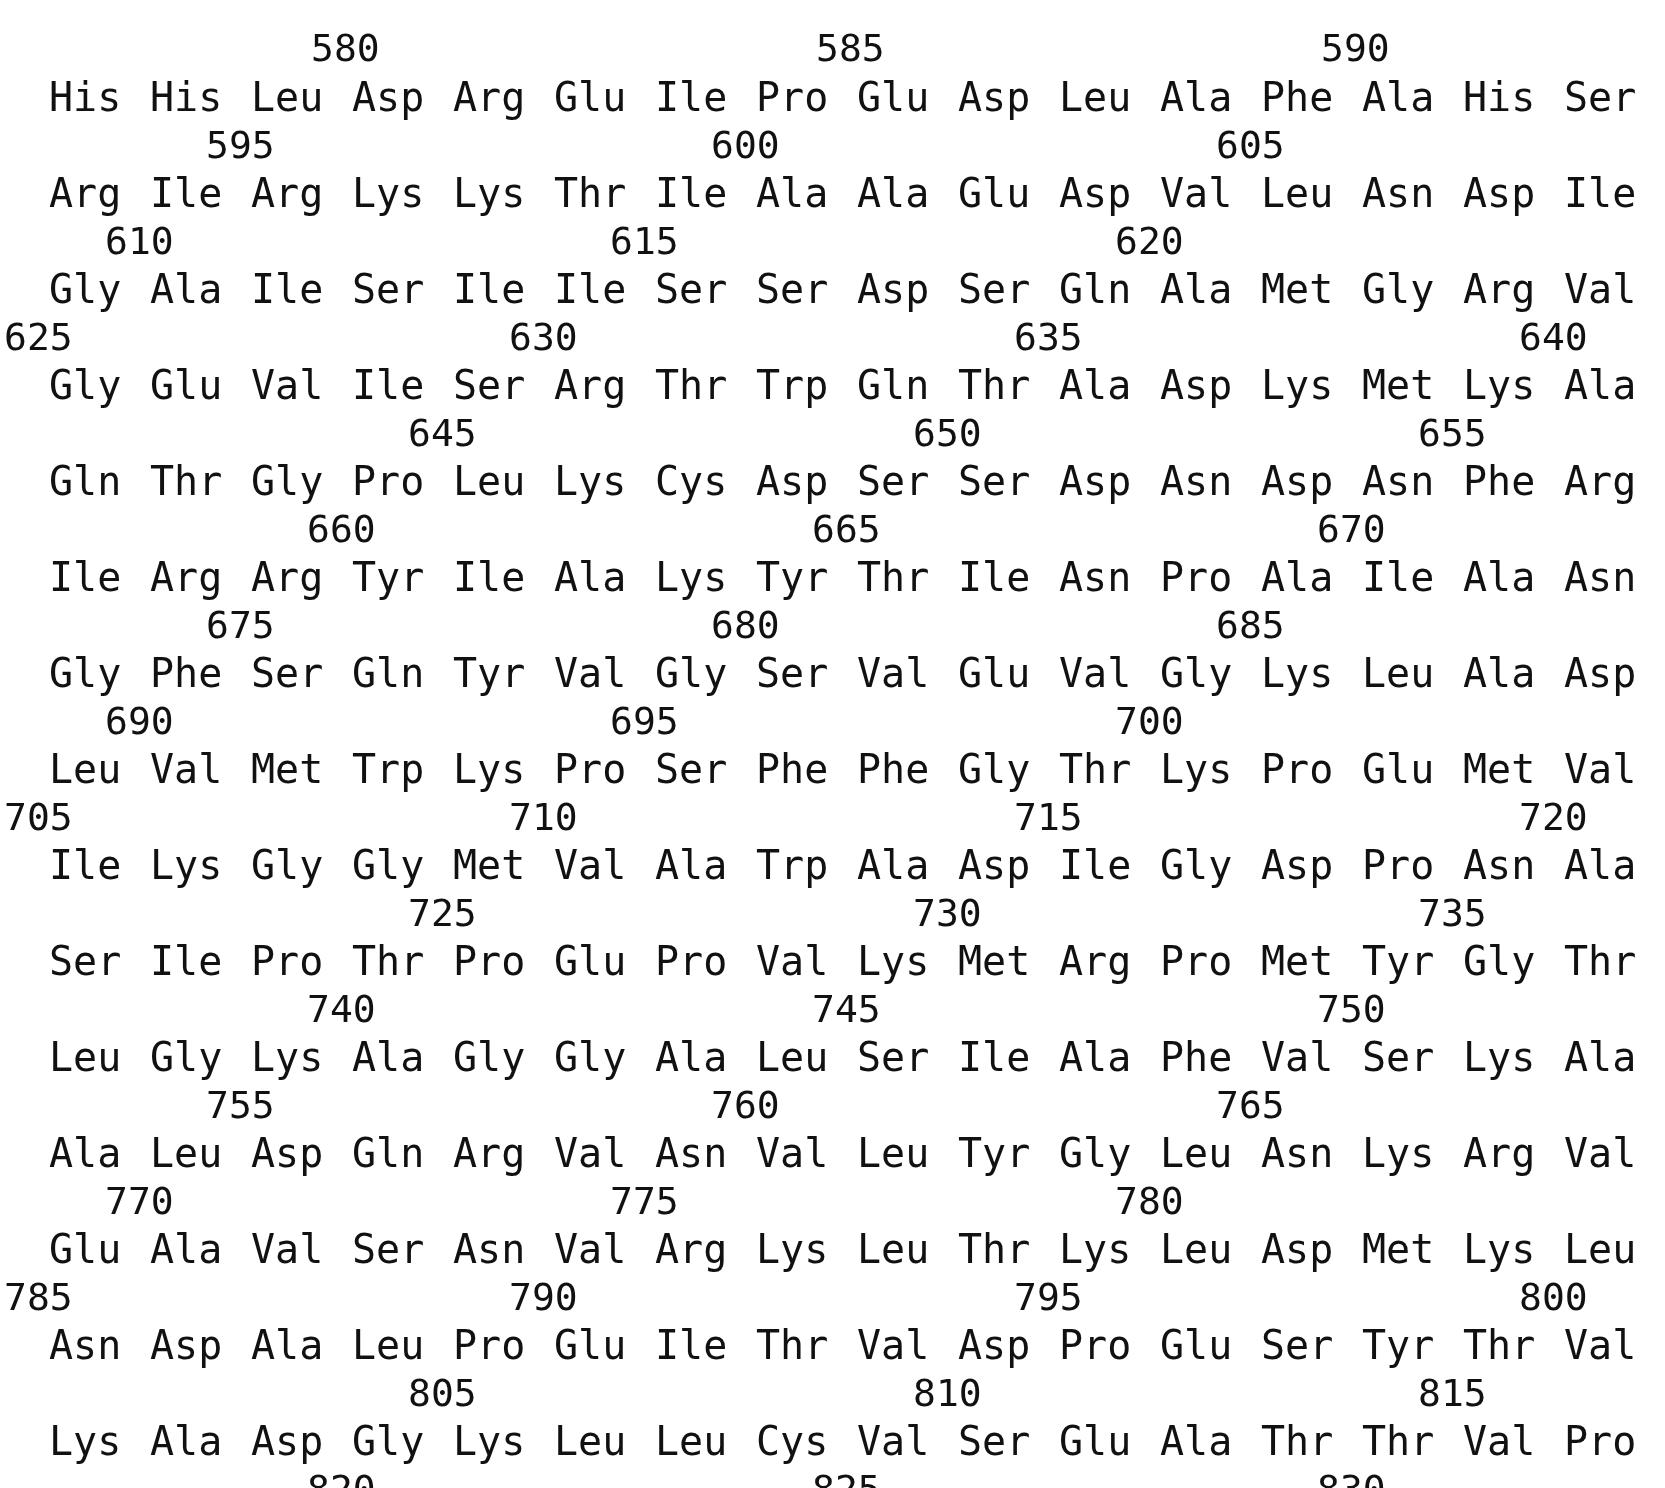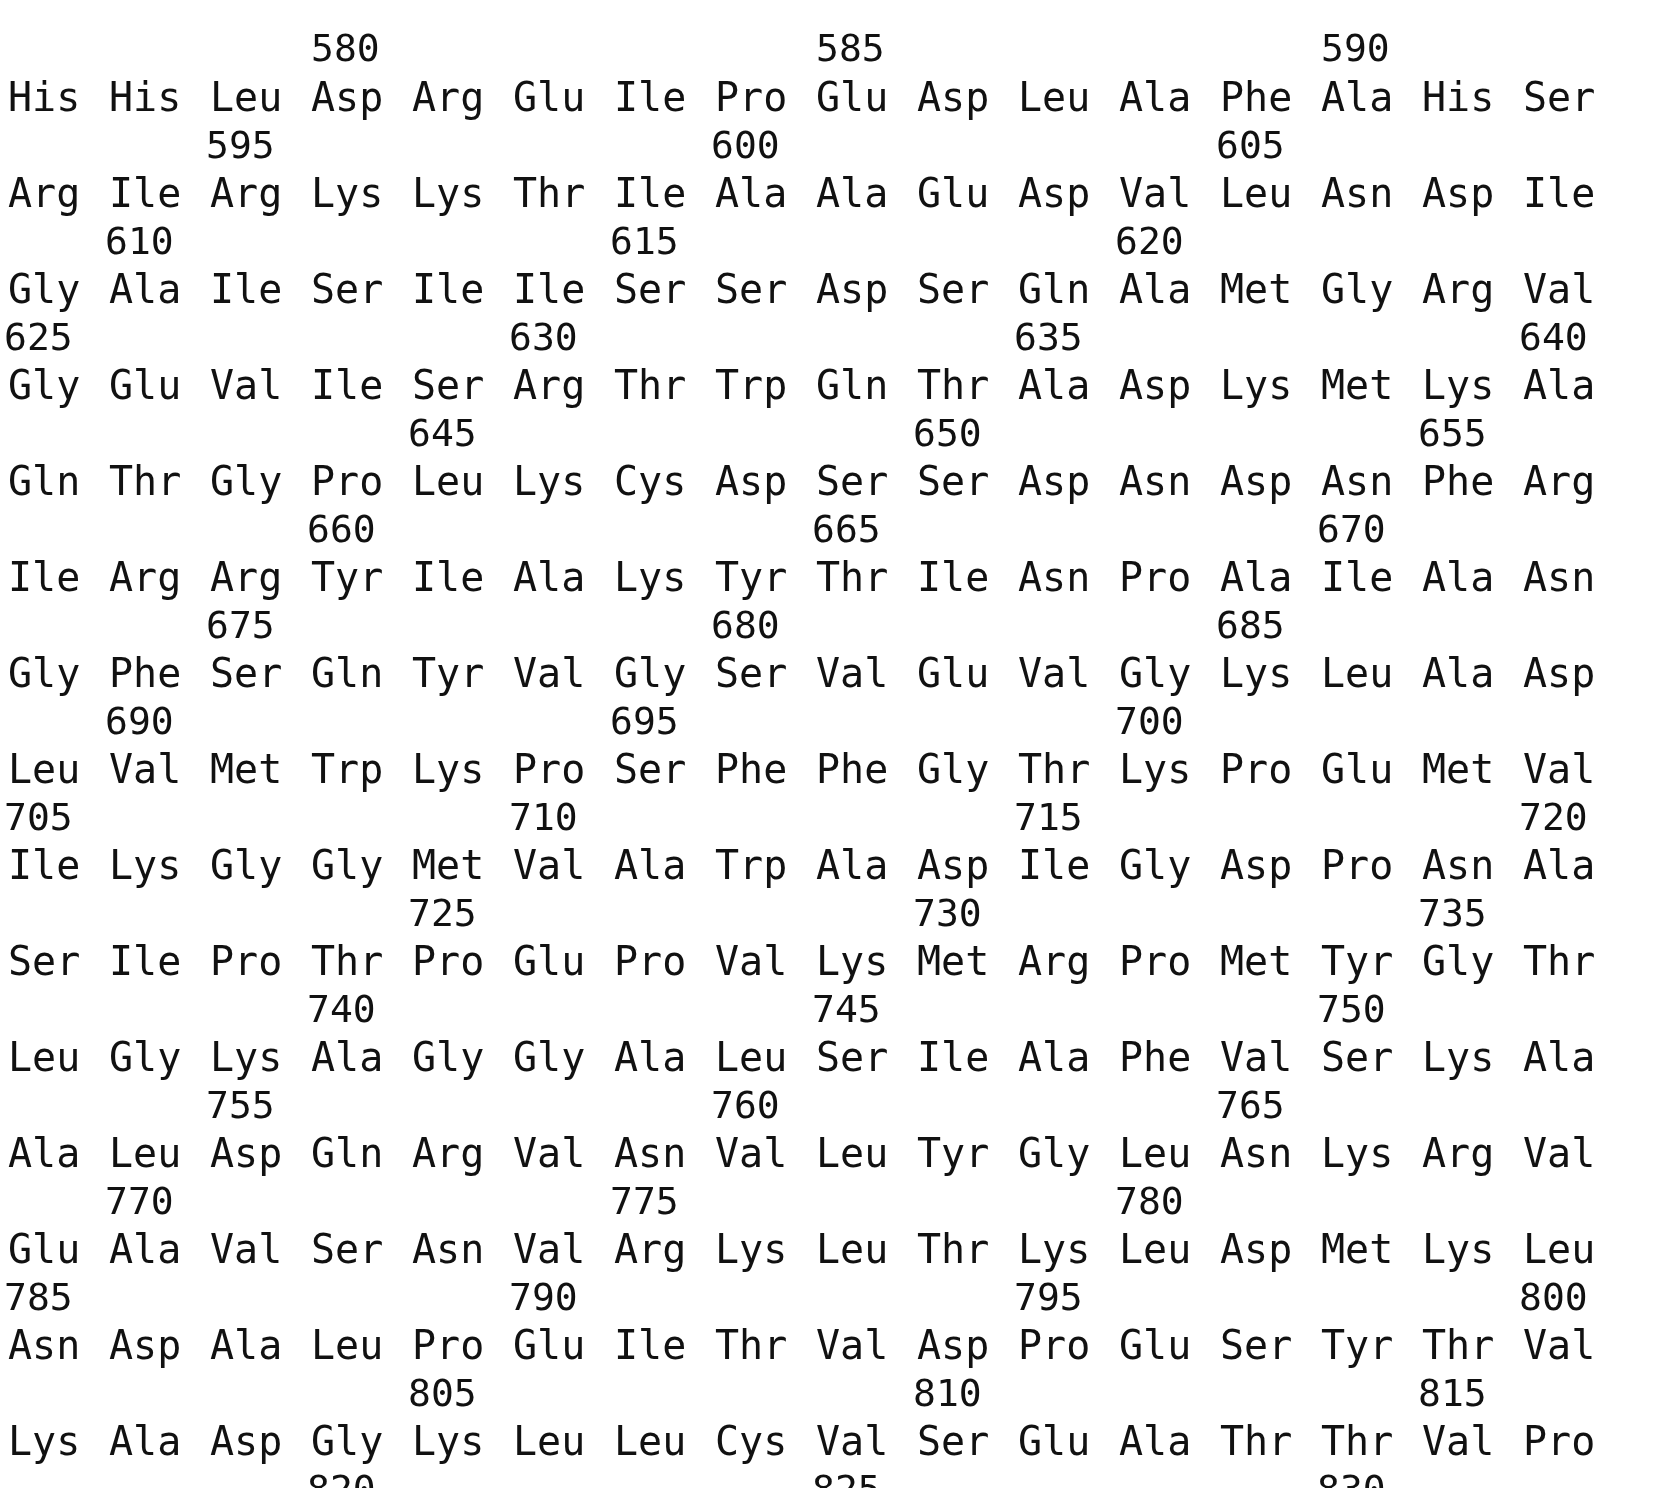--- a/index.html
+++ b/index.html
@@ -29,20 +29,21 @@
   .residue-row {
     display: flex;
     flex-direction: row;
     align-items: baseline;
     font-size: 40px;
     letter-spacing: 0px;
     line-height: 52px;
     height: 52px;
     white-space: pre;
     padding-left: 8px;
+    justify-content: flex-end;
   }
   .residue {
     width: 101px;
     text-align: left;
     flex: 0 0 101px;
   }
   
   .number-row {
     display: flex;
     align-items: baseline;

